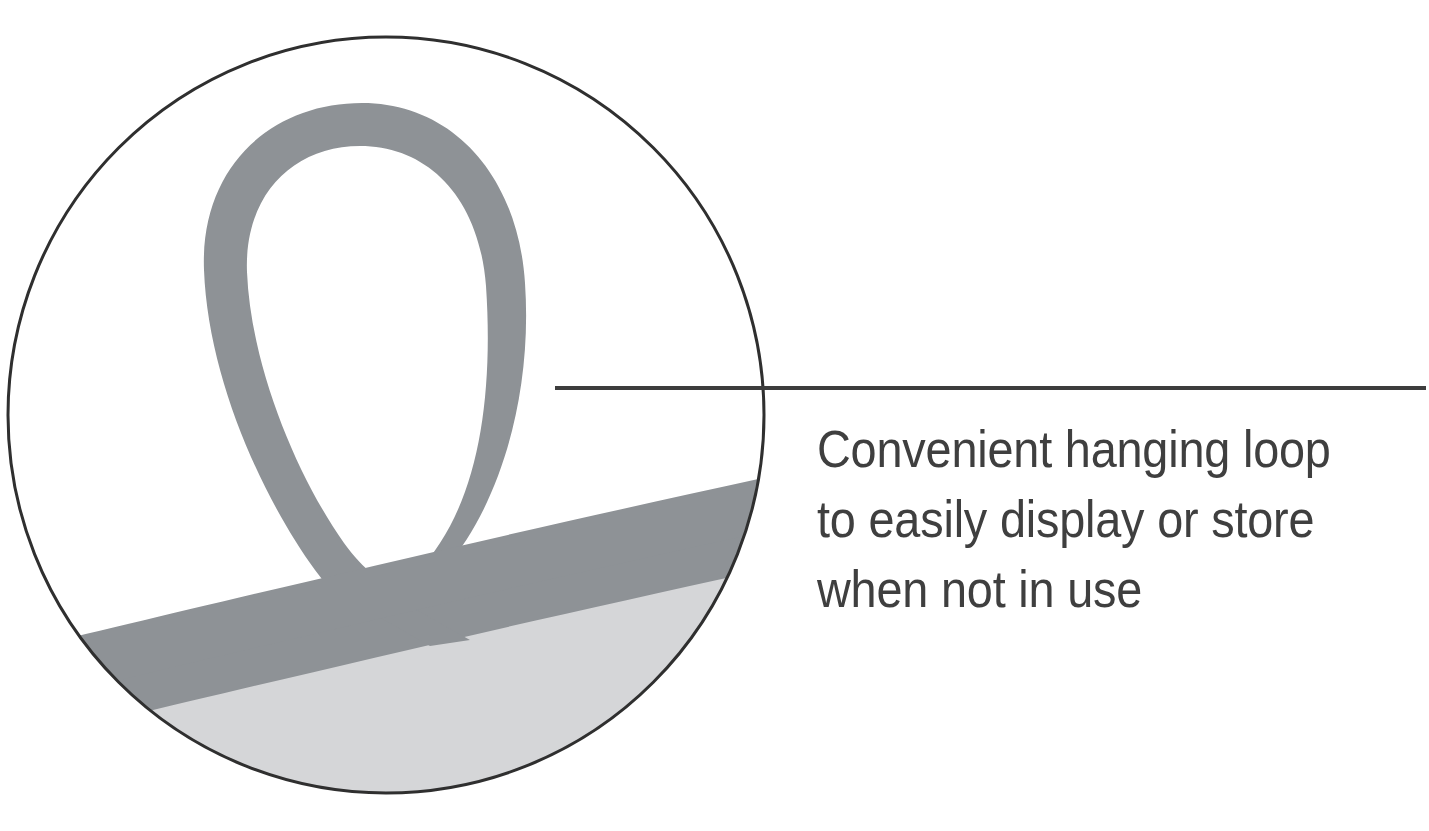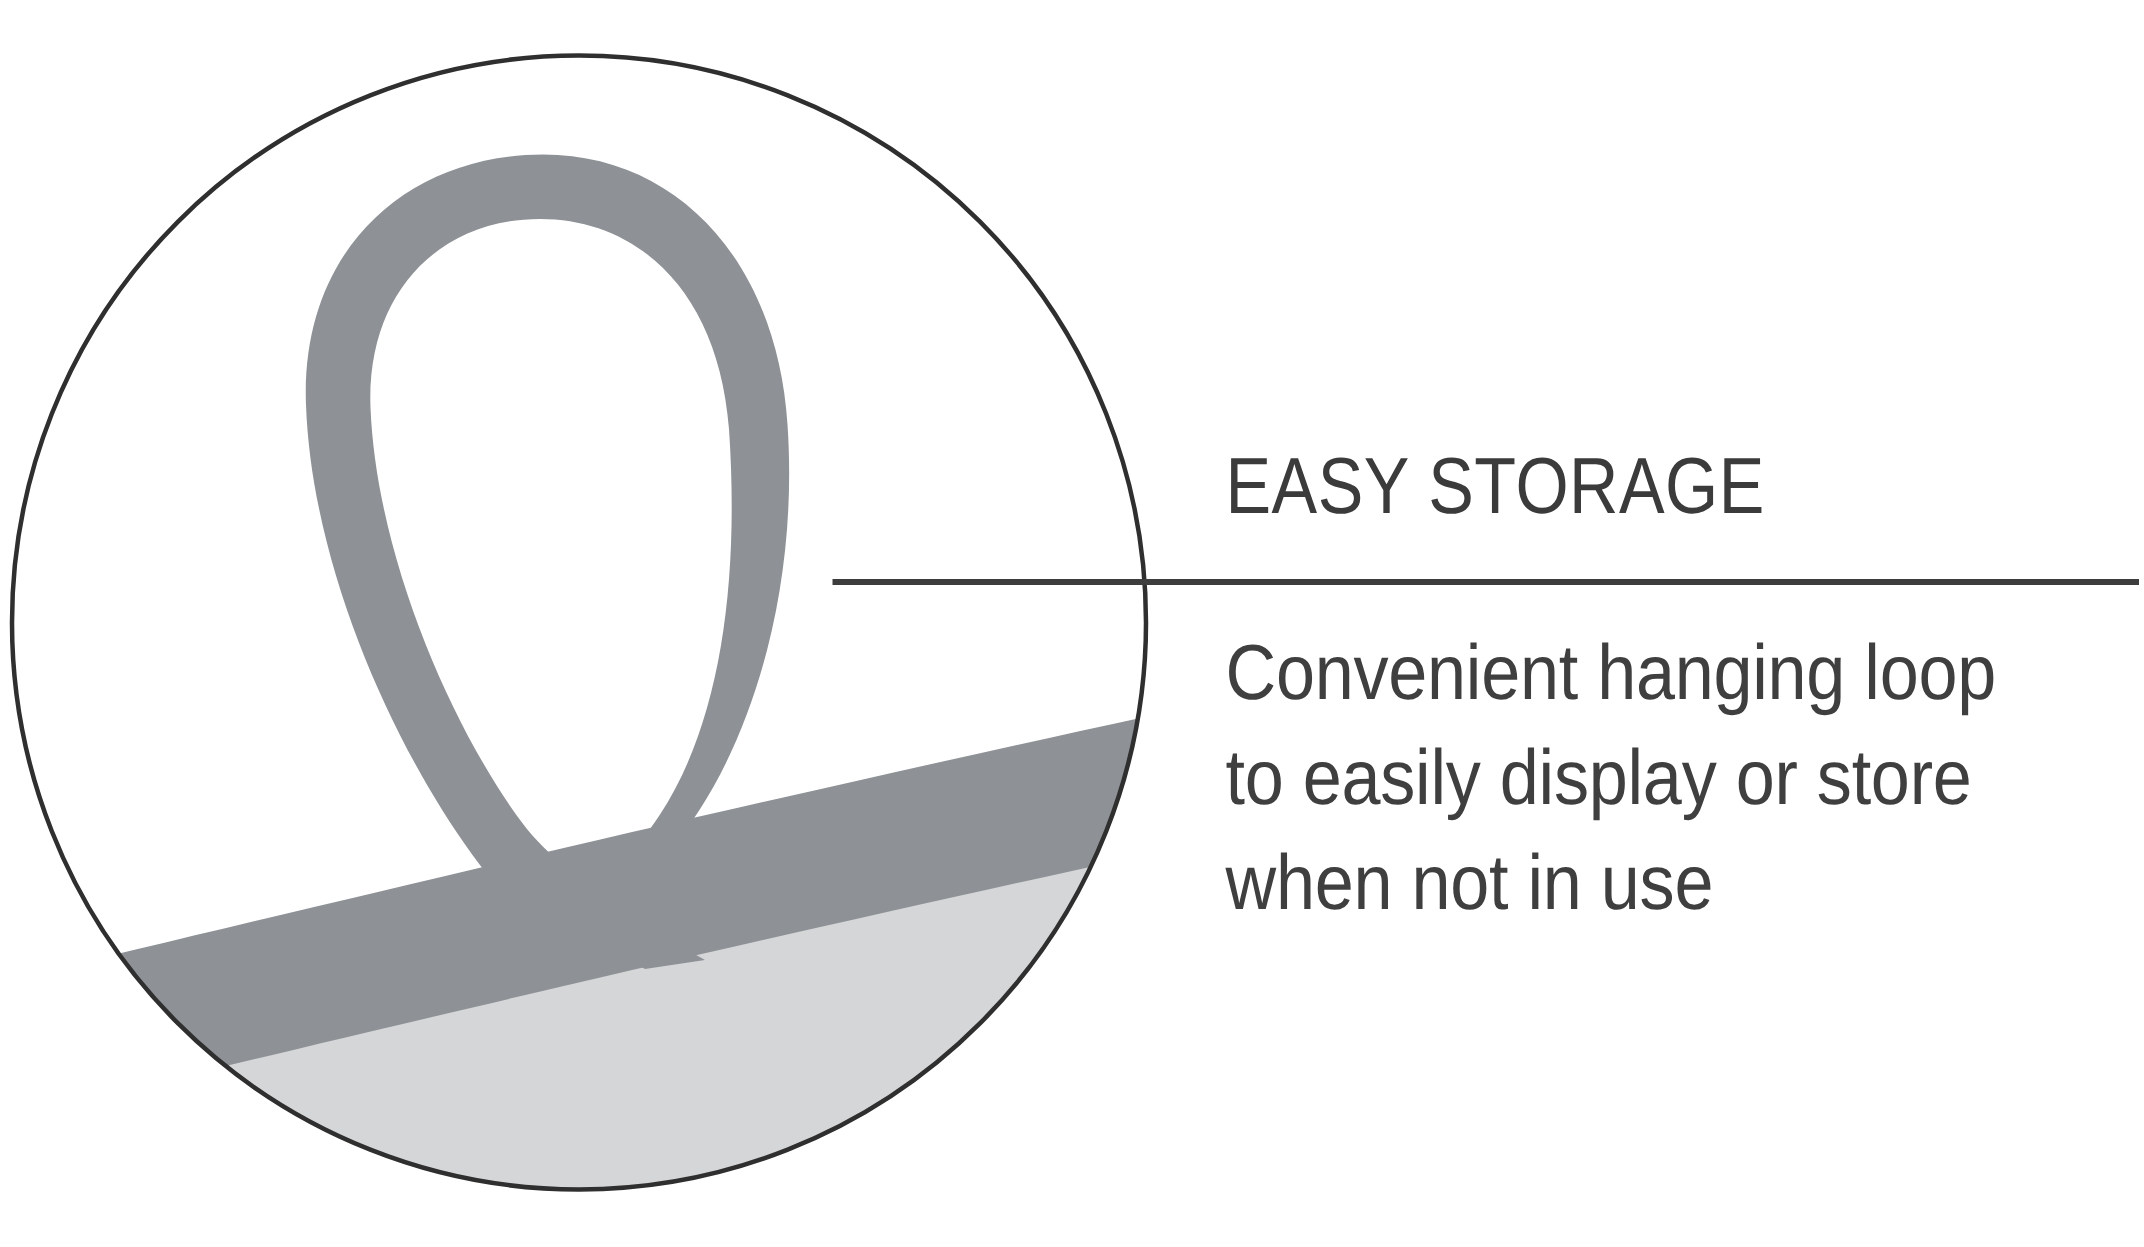--- a/index.html
+++ b/index.html
@@ -109,23 +109,20 @@
       <path d="M -40 664 C 140 622 420 552 800 470
                L 800 524 C 420 606 140 676 -40 718 Z" fill="#8e9296"></path>
 
     </g>
 
     <circle cx="386" cy="415" r="378" fill="none" stroke="#2f2f2f" stroke-width="3"></circle>
 
     <line x1="555" y1="388" x2="1426" y2="388" stroke="#3d3d3d" stroke-width="4"></line>
   </svg>
 
-  <div class="text-block">
-    <h1 class="callout-heading">EASY STORAGE</h1>
-  </div>
 
   <p class="callout-body">
     <span class="line">Convenient hanging loop</span>
     <span class="line">to easily display or store</span>
     <span class="line">when not in use</span>
   </p>
 
 </div>
 
 </body></html>

